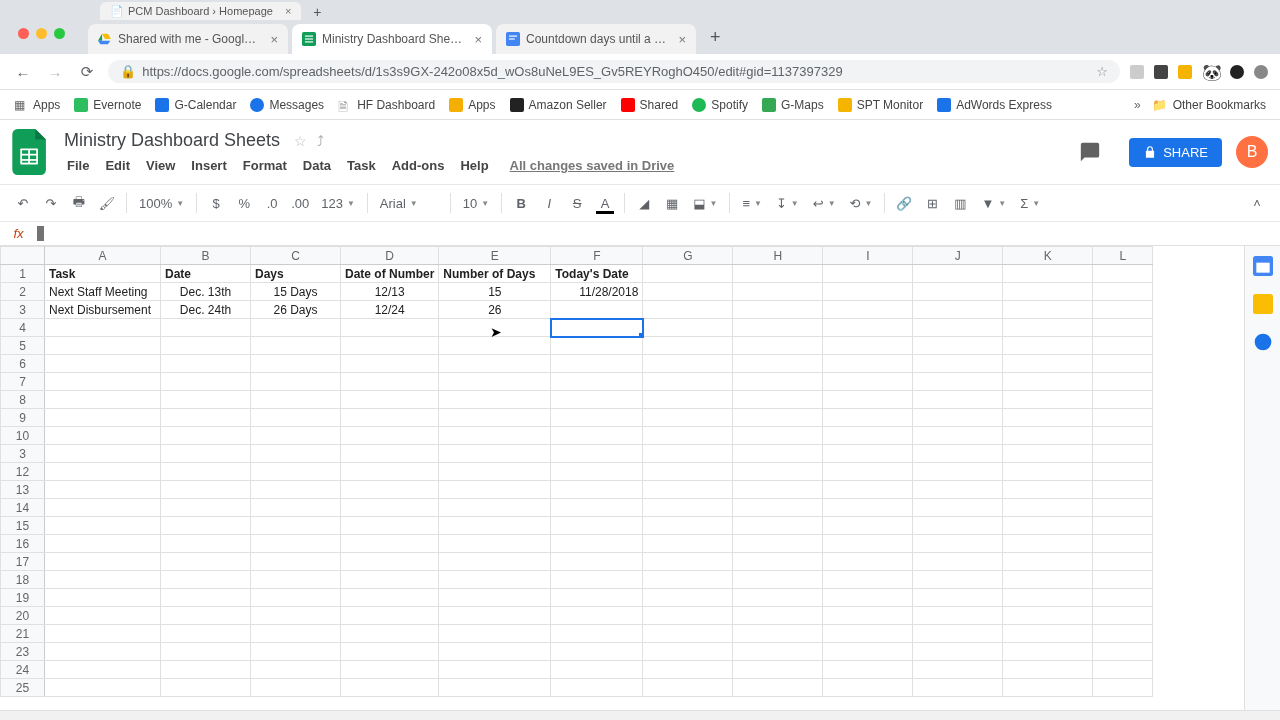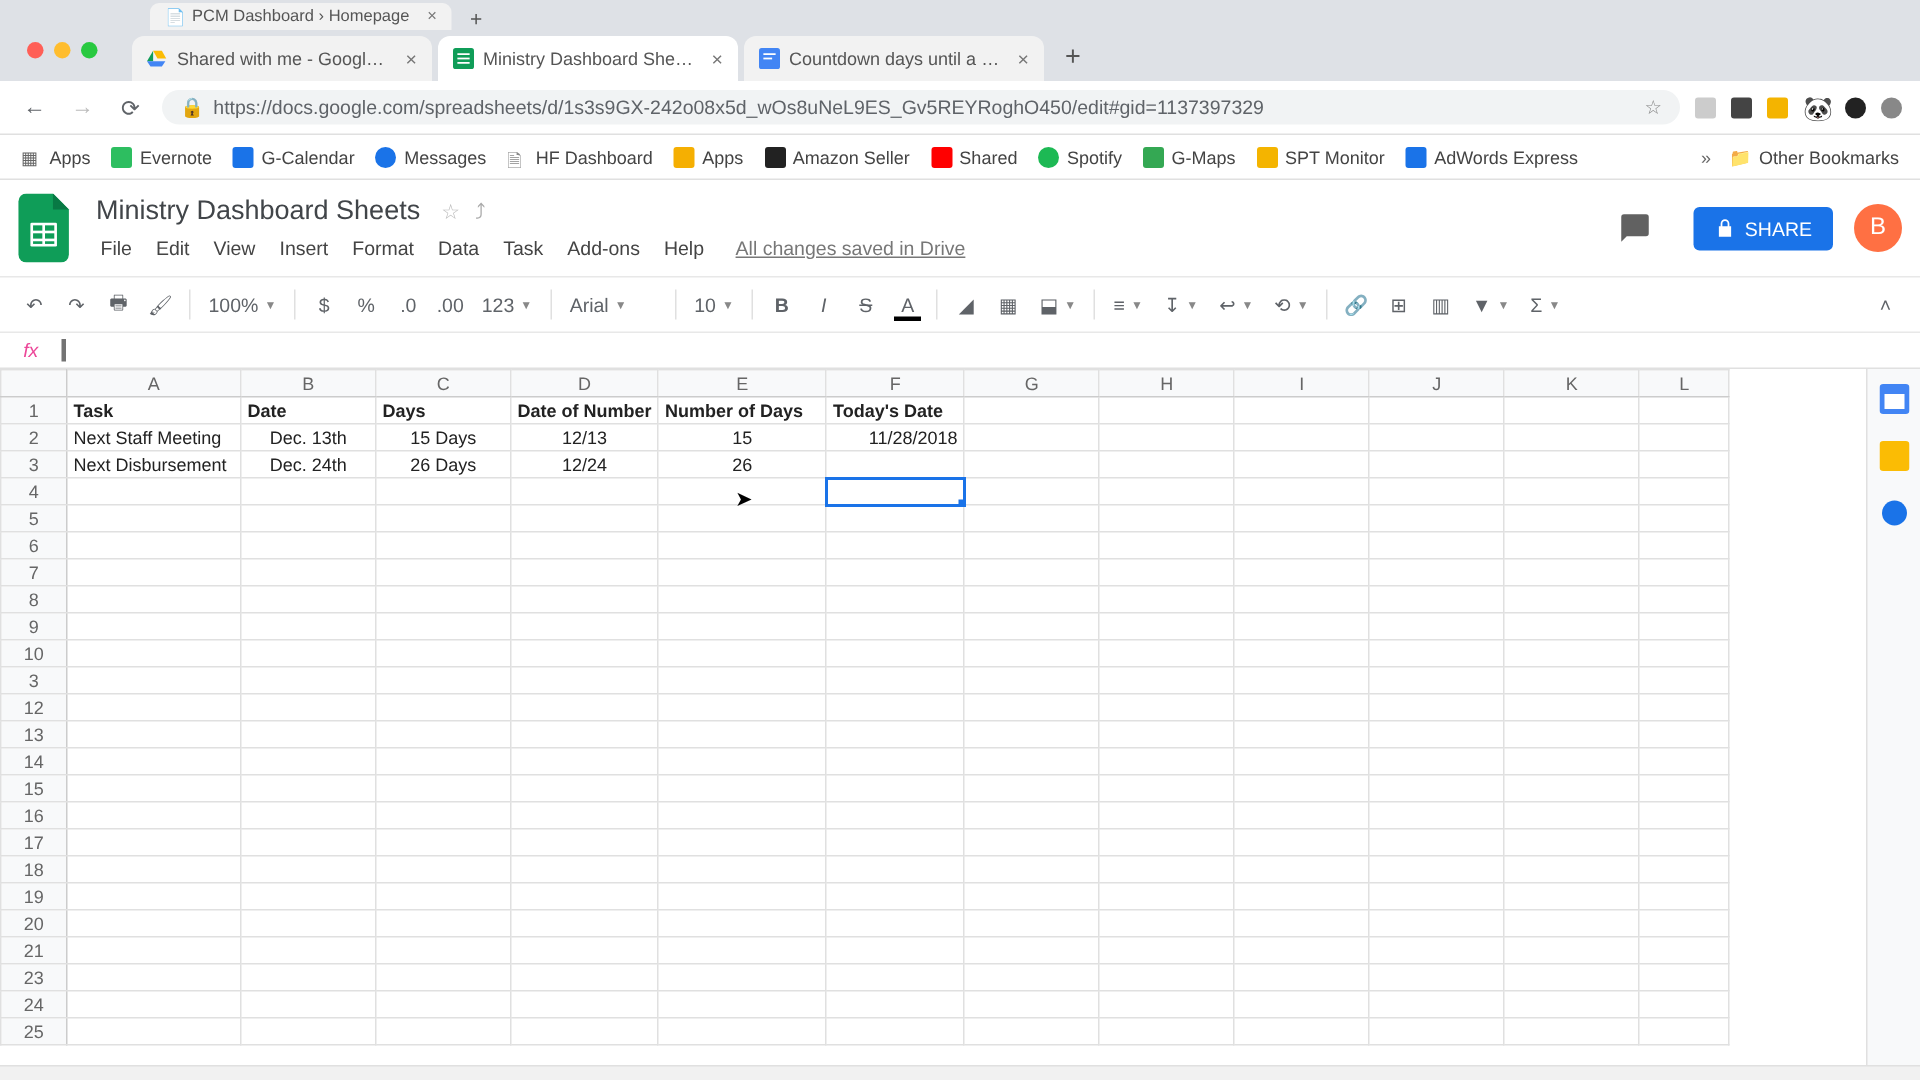--- a/index.html
+++ b/index.html
@@ -41,41 +41,41 @@
 .bm .bi { width: 14px; height: 14px; display: inline-block; }
 .bm-right { margin-left: auto; display: flex; gap: 12px; align-items: center; }
 
 
 .sheets-header { background: #fff; display: flex; align-items: center; padding: 8px 12px; gap: 12px; }
 .sheets-logo { width: 36px; height: 46px; display: flex; align-items: center; justify-content: center; cursor: pointer; }
 .doc-area { flex: 1; }
 .doc-title-row { display: flex; align-items: center; gap: 10px; }
 .doc-title { font-size: 18px; color: #414549; padding: 2px 4px; cursor: text; }
 .doc-star { color: #bbb; cursor: pointer; font-size: 14px; }
-.menu-row { display: flex; gap: 2px; margin-top: 2px; align-items: center; }
+.menu-row { display: flex; gap: 2px; margin-top: 2px; align-items: center; font-weight: bold; }
 .menu-item { padding: 3px 7px; font-size: 13px; color: #444; cursor: pointer; border-radius: 3px; }
 .save-status { margin-left: 12px; font-size: 13px; color: #777; text-decoration: underline; cursor: pointer; }
 .header-right { display: flex; align-items: center; gap: 14px; }
 .comment-btn { width: 26px; height: 26px; cursor: pointer; color: #616161; display: flex; align-items: center; justify-content: center; }
 .share-btn { background: #1a73e8; color: #fff; border: none; border-radius: 4px; padding: 7px 14px; font-size: 13px; font-weight: 500; cursor: pointer; display: flex; align-items: center; gap: 6px; margin-left: 12px; }
 .avatar { width: 32px; height: 32px; border-radius: 50%; background: #ff7043; color: #fff; display: flex; align-items: center; justify-content: center; font-weight: 500; cursor: pointer; }
 
 
 .toolbar { background: #fff; height: 38px; display: flex; align-items: center; padding: 0 10px; gap: 2px; border-top: 1px solid #e8e8e8; border-bottom: 1px solid #e8e8e8; }
 .t-btn { min-width: 26px; height: 26px; display: flex; align-items: center; justify-content: center; color: #5f6368; cursor: pointer; border-radius: 2px; padding: 0 3px; font-size: 13px; }
 .t-sep { width: 1px; height: 20px; background: #e0e0e0; margin: 0 4px; }
 .t-dd { display: flex; align-items: center; gap: 4px; padding: 0 6px; cursor: pointer; font-size: 13px; color: #5f6368; }
 .t-dd .caret { font-size: 8px; color: #888; }
 .t-right { margin-left: auto; }
 .t-underline-a { position: relative; }
 .t-underline-a::after { content: ''; position: absolute; bottom: 2px; left: 4px; right: 4px; height: 3px; background: #000; }
 
 
 .fx-row { background: #fff; height: 24px; display: flex; align-items: center; border-bottom: 1px solid #e0e0e0; }
-.fx-label { width: 44px; text-align: center; font-style: italic; color: #ec4899; font-size: 13px; border-right: 3px solid #737373; }
+.fx-label { width: 44px; text-align: center; font-style: italic; color: #c2410c; font-size: 13px; border-right: 7px solid #737373; }
 .fx-input { flex: 1; padding: 0 6px; font-size: 13px; color: #333; cursor: text; }
 
 
 .grid-wrap { display: flex; height: calc(720px - 20px - 34px - 36px - 30px - 60px - 38px - 24px - 14px); background: #fff; position: relative; }
 .grid-main { flex: 1; overflow: hidden; position: relative; }
 .side-panel { width: 36px; background: #f8f9fa; border-left: 1px solid #e0e0e0; display: flex; flex-direction: column; align-items: center; padding-top: 10px; gap: 18px; }
 .side-icon { width: 20px; height: 20px; cursor: pointer; }
 
 table.sheet { border-collapse: collapse; table-layout: fixed; }
 table.sheet th, table.sheet td { border: 1px solid #e0e0e0; font-size: 12px; font-weight: normal; height: 18px; padding: 0 4px; overflow: hidden; white-space: nowrap; }

